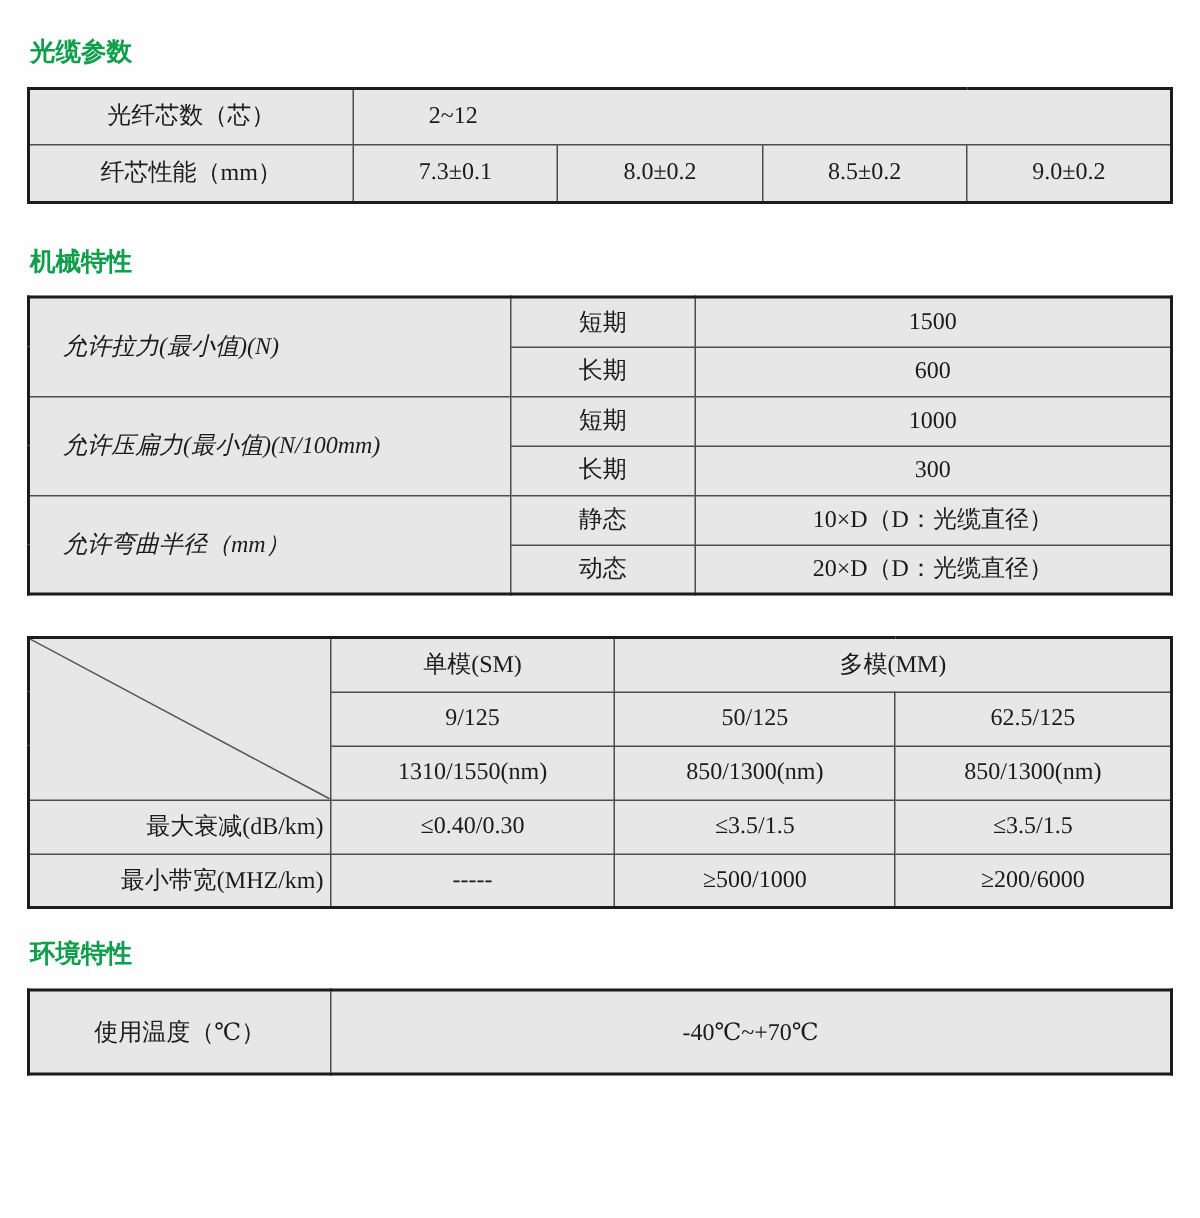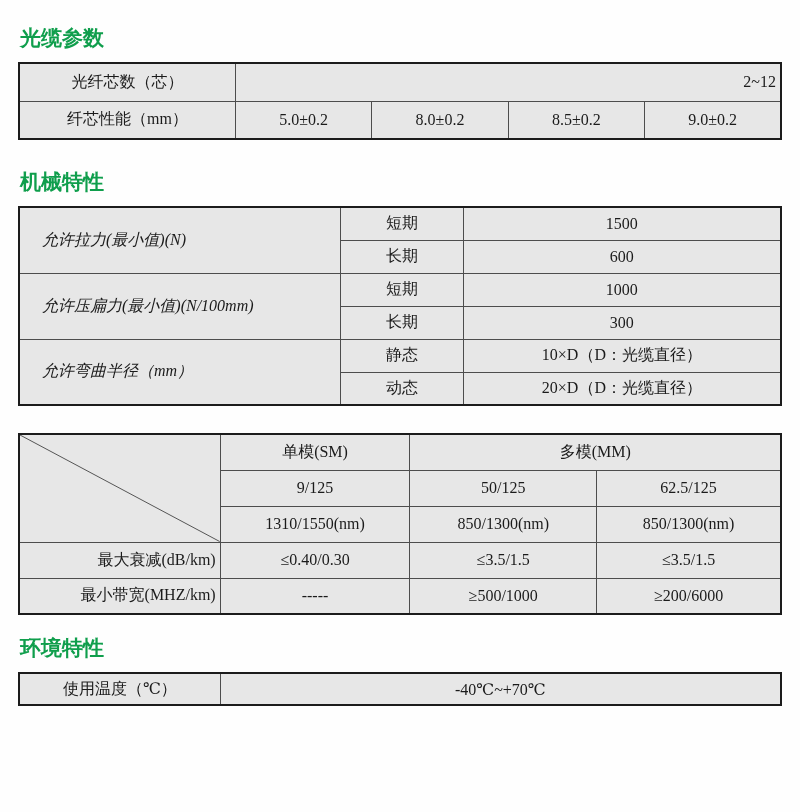--- a/index.html
+++ b/index.html
@@ -15,21 +15,21 @@
   body{
     height:812px;
     padding:26px 18px 0 18px;
     font-family:"Liberation Serif","DejaVu Serif",serif;
     color:var(--text-color);
     overflow:hidden;
   }
   .section-heading{
     font-family:"Liberation Sans","DejaVu Sans",sans-serif;
     font-weight:bold;
-    font-size:21px;
+    font-size:17px;
     line-height:1.1;
     color:var(--heading-green);
     margin:0 0 13px 2px;
   }
   .spec-table{
     width:100%;
     border-collapse:collapse;
     table-layout:fixed;
     background:var(--table-bg);
     border:2px solid var(--border-outer);
@@ -39,26 +39,26 @@
     text-align:center;
     vertical-align:middle;
     font-size:16px;
     padding:0 4px;
     overflow:hidden;
     white-space:nowrap;
   }
   .t1 td{height:38px;}
   .t2 td{height:33px;}
   .t3 td{height:36px;}
-  .t4 td{height:32px;}
+  .t4 td{height:56px;}
   .gap1{margin-top:0;}
   .gap2{margin-top:30px;}
   .gap3{margin-top:27px;}
   .gap4{margin-top:21px;}
-  td.merged-left{text-align:right;padding-left:38px;}
+  td.merged-left{text-align:left;padding-left:50px;}
   td.row-label-left{text-align:left;padding-left:22px;font-style:italic;}
   td.row-label-left-sm{text-align:right;padding-left:14px;}
   td.diag-cell{position:relative;padding:0;}
   .diag-cell svg{position:absolute;top:0;left:0;width:100%;height:100%;display:block;}
 </style>
 </head>
 <body>
 
 <div class="gap1">
   <h2 class="section-heading">光缆参数</h2>
@@ -70,21 +70,21 @@
         <col style="width:17.9%">
         <col style="width:17.9%">
     </colgroup>
     <tbody>
         <tr>
       <td>光纤芯数（芯）</td>
       <td colspan="4" class="merged-left">2~12</td>
     </tr>
     <tr>
       <td>纤芯性能（mm）</td>
-      <td>5.0±0.2</td>
+      <td>7.3±0.1</td>
       <td>8.0±0.2</td>
       <td>8.5±0.2</td>
       <td>9.0±0.2</td>
     </tr>
   </tbody>
     </table>
 </div>
 
 <div class="gap2">
   <h2 class="section-heading">机械特性</h2>

